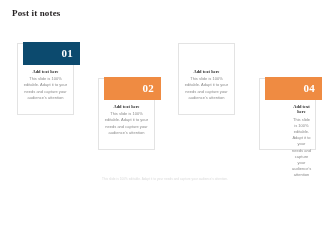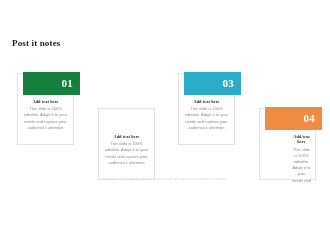--- a/index.html
+++ b/index.html
@@ -12,21 +12,20 @@
     background: #ffffff;
     font-family: "Liberation Sans", sans-serif;
     overflow: hidden;
     position: relative;
   }
 
   .slide {
     position: absolute;
     inset: 0;
     background: #ffffff;
-    margin-top: 30px;
   }
 
   .page-title {
     position: absolute;
     left: 12px;
     top: 8px;
     font-family: "Liberation Serif", serif;
     font-weight: bold;
     font-size: 9px;
     color: #231f20;
@@ -110,40 +109,40 @@
 </head>
 <body>
 
 <div class="slide">
 
   <div class="page-title">Post it notes</div>
 
   <div class="cards-area">
 
     <div class="card" style="left:17px; top:8px; height:72px;">
-      <div class="card-band" style="background:#15803d;">
+      <div class="card-band" style="background:#0c4a6e;">
         <span class="card-number">01</span>
       </div>
       <div class="card-body">
         <div class="card-heading">Add text here</div>
         <div class="card-text">This slide is 100% editable. Adapt it to your needs and capture your audience's attention</div>
       </div>
     </div>
 
     <div class="card" style="left:98px; top:43px; height:72px;">
+      <div class="card-band" style="background:#ef8b42;">
+        <span class="card-number">02</span>
+      </div>
       <div class="card-body">
         <div class="card-heading">Add text here</div>
         <div class="card-text">This slide is 100% editable. Adapt it to your needs and capture your audience's attention</div>
       </div>
     </div>
 
     <div class="card" style="left:178px; top:8px; height:72px;">
-      <div class="card-band" style="background:#2badc9;">
-        <span class="card-number">03</span>
-      </div>
       <div class="card-body">
         <div class="card-heading">Add text here</div>
         <div class="card-text">This slide is 100% editable. Adapt it to your needs and capture your audience's attention</div>
       </div>
     </div>
 
     <div class="card" style="left:259px; top:43px; height:72px;padding-left:28px;">
       <div class="card-band" style="background:#ef8b42;">
         <span class="card-number">04</span>
       </div>

